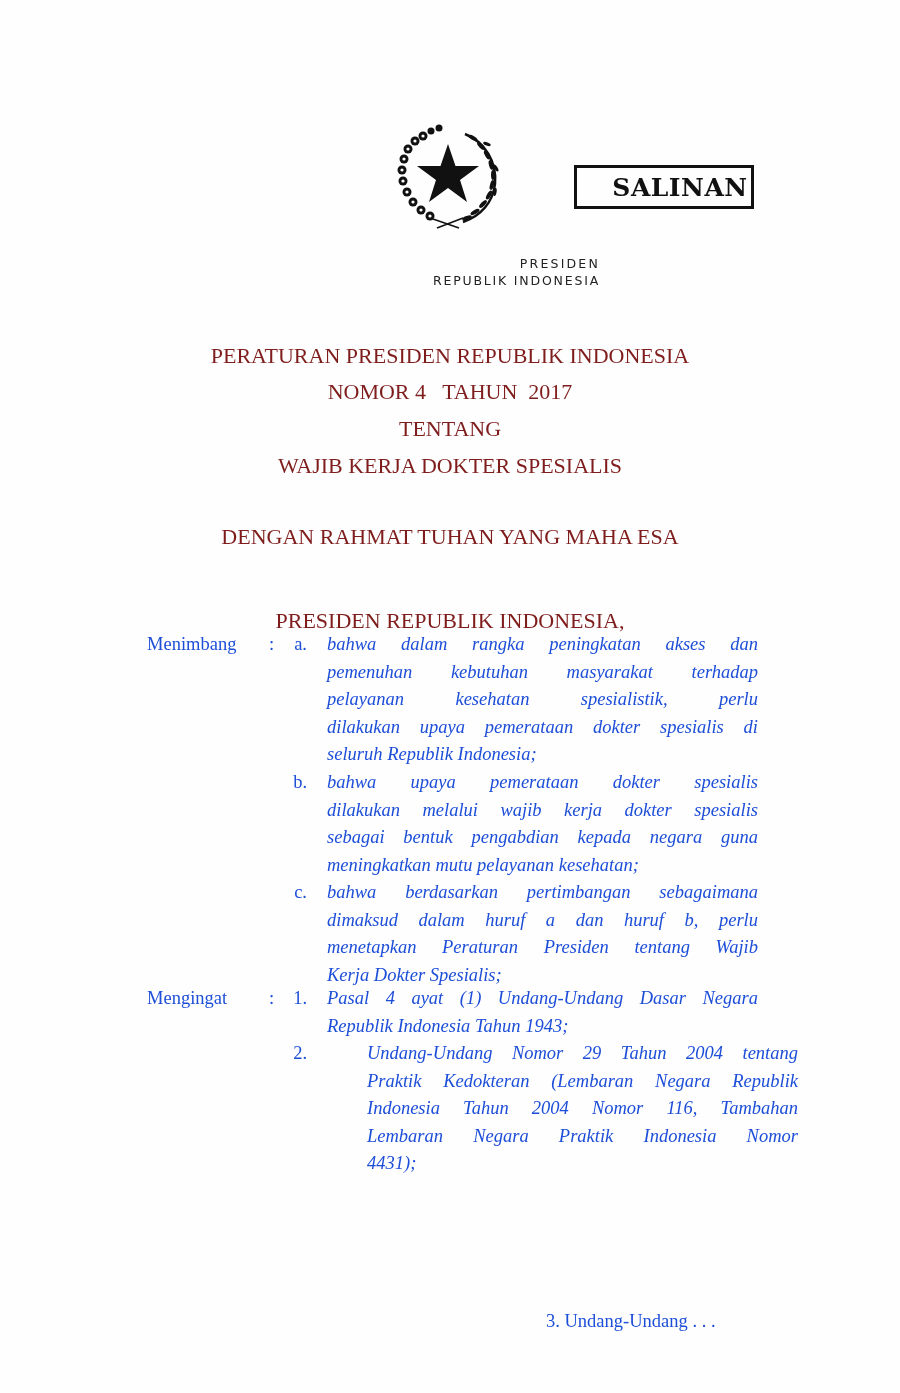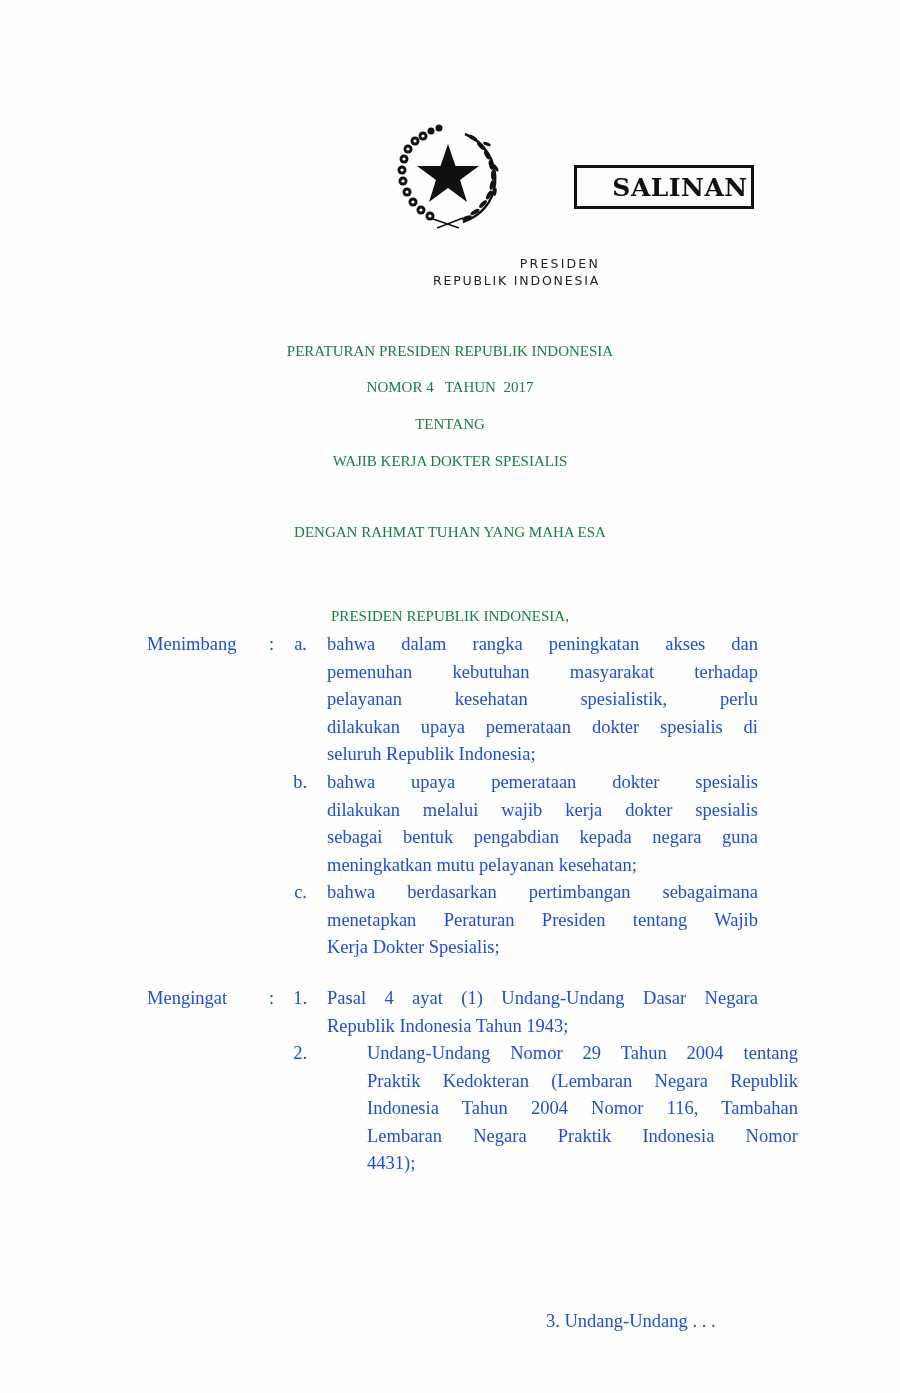--- a/index.html
+++ b/index.html
@@ -27,35 +27,36 @@
     .caption {
       left: 300px; width: 300px; text-align: right;
       font-family: "DejaVu Sans", "Liberation Sans", sans-serif;
       font-size: 12.5px; letter-spacing: 2.2px; color: #222;
     }
 
     
     .title-line {
       left: 0; width: 900px; text-align: center;
       font-family: "Liberation Serif", "DejaVu Serif", serif;
-      font-size: 15px; color: #15803d;
+      font-size: 22px; color: #7f1d1d;
     }
 
     
     .body-text {
       font-family: "Liberation Serif", "DejaVu Serif", serif;
       font-size: 18.5px; color: #1d4ed8;
     }
     .label { left: 147px; }
     .colon { left: 269px; }
     .marker { width: 22px; text-align: right; }
     .para {
       left: 327px; width: 431px;
       line-height: 27.6px;
       text-align: justify;
+      font-style: italic;
     }
     .para span.ln { display: block; text-align: justify; text-align-last: justify; white-space: nowrap; }
     .para span.ln.last { text-align-last: left; }
 
     .footer-cont { left: 546px; top: 1311px; }
   </style>
 </head>
 <body>
 
 <div class="page">
@@ -144,20 +145,21 @@
   <div class="abs body-text para" style="top:769px;">
     <span class="ln">bahwa upaya pemerataan dokter spesialis</span>
     <span class="ln">dilakukan melalui wajib kerja dokter spesialis</span>
     <span class="ln">sebagai bentuk pengabdian kepada negara guna</span>
     <span class="ln last">meningkatkan mutu pelayanan kesehatan;</span>
   </div>
 
   <div class="abs body-text marker" style="left:285px; top:882px;">c.</div>
   <div class="abs body-text para" style="top:879px;">
     <span class="ln">bahwa berdasarkan pertimbangan sebagaimana</span>
+    <span class="ln">dimaksud dalam huruf a dan huruf b, perlu</span>
     <span class="ln">menetapkan Peraturan Presiden tentang Wajib</span>
     <span class="ln last">Kerja Dokter Spesialis;</span>
   </div>
 
   <div class="abs body-text label" style="top:988px;">Mengingat</div>
   <div class="abs body-text colon" style="top:988px;">:</div>
 
   <div class="abs body-text marker" style="left:285px; top:988px;">1.</div>
   <div class="abs body-text para" style="top:985px;">
     <span class="ln">Pasal 4 ayat (1) Undang-Undang Dasar Negara</span>

